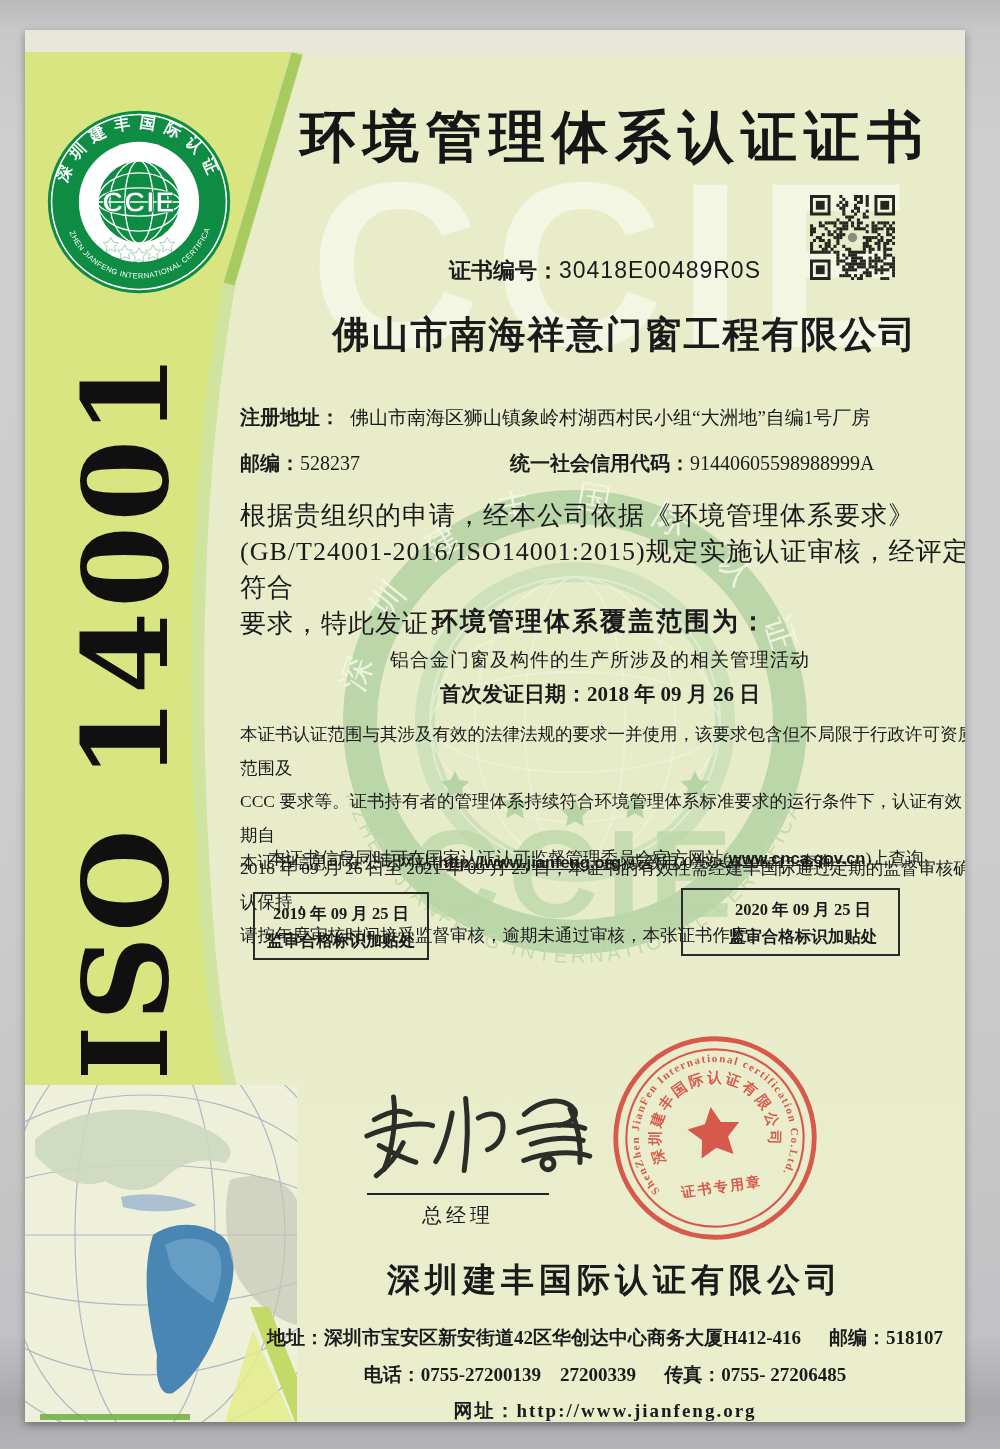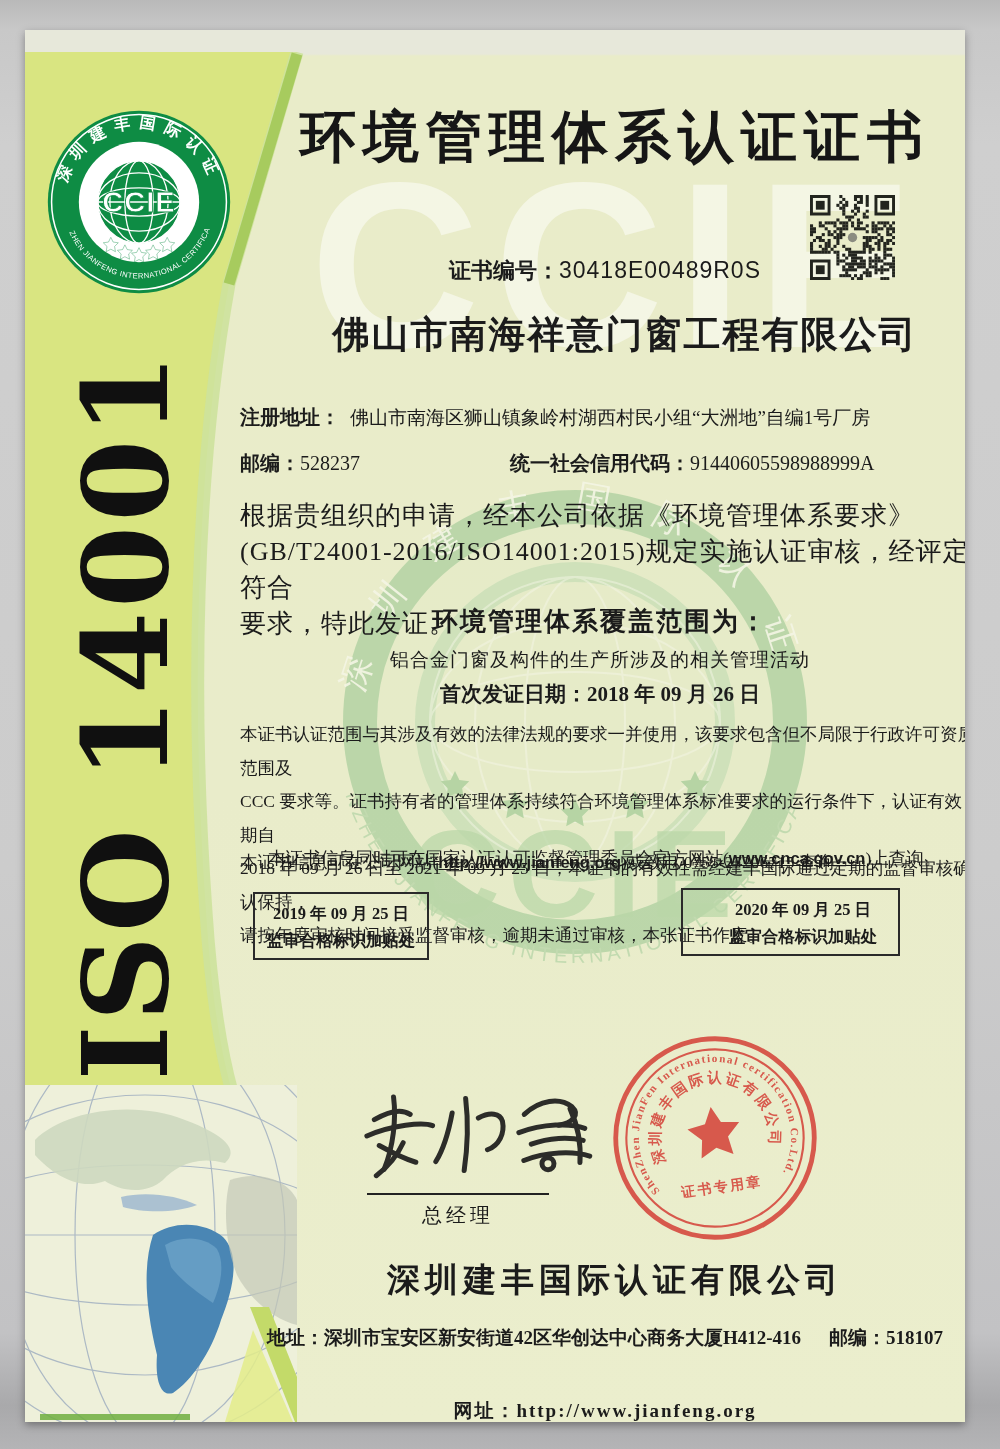--- a/index.html
+++ b/index.html
@@ -507,20 +507,23 @@
         <path d="M196,84 a6,6 0 1 0 12,0 a6,6 0 1 0 -12,0"></path>
       </g>
     </svg>
     <div class="abs sig-rule"></div>
     <div class="abs signer">总经理</div>
 
     <div class="abs issuer">深圳建丰国际认证有限公司</div>
     <div class="abs f-row" style="top:1295px;">
       <span>地址：</span><span>深圳市宝安区新安街道42区华创达中心商务大厦H412-416</span><span class="sp"></span><span>邮编：</span><span>518107</span>
     </div>
+    <div class="abs f-row" style="top:1332px;">
+      <span>电话：</span><span>0755-27200139　27200339</span><span class="sp"></span><span>传真：</span><span>0755- 27206485</span>
+    </div>
     <div class="abs f-row" style="top:1368px;letter-spacing:2px;">
       <span>网址：</span><span>http://www.jianfeng.org</span>
     </div>
 
     <svg class="abs" style="left:584px;top:1002px;" width="212" height="212" viewBox="-110 -110 220 220">
       <g opacity="0.88" transform="rotate(-8)">
         <circle r="103" fill="none" stroke="#d5453b" stroke-width="5"></circle>
         <circle r="92" fill="none" stroke="#d5453b" stroke-width="2.2"></circle>
         <path id="seal-arc-en" d="M -62,49 A 79 79 0 1 1 62,49" fill="none"></path>
         <text font-size="11.5" font-weight="bold" fill="#d5453b" letter-spacing="1.6">

